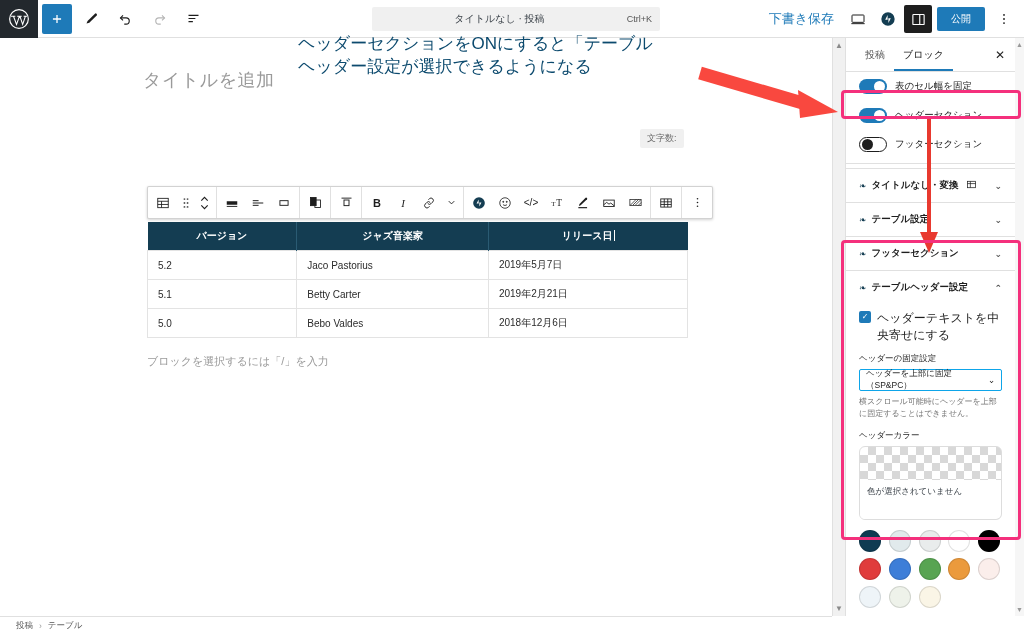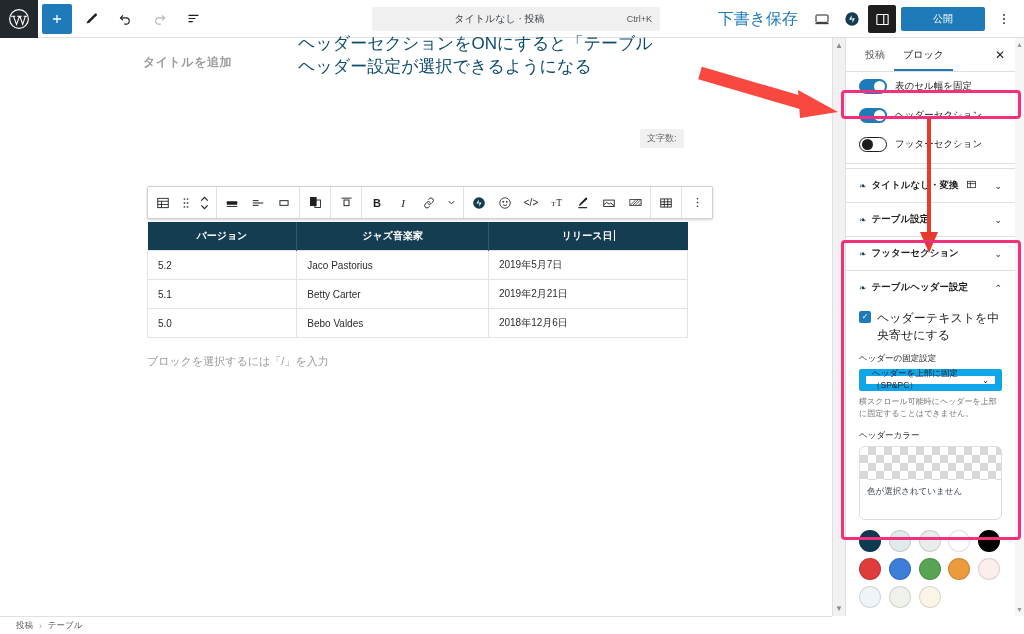--- a/index.html
+++ b/index.html
@@ -33,39 +33,39 @@
     background: #f0f0f0; border-radius: 2px; display: flex;
     align-items: center; justify-content: flex-start; gap: 0;
     font-size: 10px; color: #3c434a;
   }
   .cmd-label { flex: 1; text-align: center; }
   .cmd-kbd { font-size: 9px; color: #555; padding-right: 8px; }
   .tb-right {
     position: absolute; right: 6px; top: 0; height: 38px;
     display: flex; align-items: center; gap: 2px;
   }
-  .tb-link { font-size: 16px; color: #1e7ab8; padding: 0 8px; }
+  .tb-link { font-size: 13px; color: #1e7ab8; padding: 0 8px; }
   .tb-icon-btn {
     width: 28px; height: 28px; display: flex; align-items: center;
     justify-content: center; color: #1e1e1e; border-radius: 2px;
   }
   .tb-icon-btn.active { background: #1e1e1e; color: #fff; }
   .publish-btn {
     background: #1e7ab8; color: #fff; font-size: 10px;
-    padding: 5px 32px; border-radius: 2px; margin: 0 3px;
+    padding: 5px 14px; border-radius: 2px; margin: 0 3px;
   }
 
   
   .canvas {
     position: absolute; top: 38px; left: 0; width: 832px; height: 578px;
     background: #fff; overflow: hidden;
   }
   .post-title {
-    position: absolute; left: 143px; top: 16px;
-    font-size: 12px; color: #9a9a9a; letter-spacing: .5px; font-weight: bold;
+    position: absolute; left: 143px; top: 30px;
+    font-size: 18px; color: #9a9a9a; letter-spacing: .5px;
   }
   .wordcount {
     position: absolute; left: 640px; top: 91px;
     font-size: 9px; color: #6a6a6a; background: #f0f0f0;
     padding: 3px 7px; border-radius: 2px;
   }
 
   
   .blk-toolbar {
     position: absolute; left: 147px; top: 148px; height: 33px;
@@ -175,21 +175,21 @@
   .cb-row { display: flex; gap: 6px; align-items: flex-start; padding: 6px 0 9px; }
   .cbox {
     width: 12px; height: 12px; background: #1e7ab8; border-radius: 2px;
     flex: 0 0 12px; color: #fff; font-size: 8px; line-height: 12px;
     text-align: center; margin-top: 1px;
   }
   .cb-label { font-size: 12px; color: #1e1e1e; line-height: 1.4; }
 
   .fld-label { font-size: 8.5px; color: #1e1e1e; margin-bottom: 4px; }
   .sel {
-    width: 100%; height: 22px; border: 7px solid #0ea5e9; border-radius: 2px;
+    width: 100%; height: 22px; border: 1px solid #0ea5e9; border-radius: 2px;
     font-size: 8.5px; color: #1e1e1e; display: flex; align-items: center;
     justify-content: space-between; padding: 0 6px; background: #fff;
   }
   .help {
     font-size: 8px; color: #757575; line-height: 1.5; margin: 5px 0 10px;
   }
   .color-preview {
     width: 100%; height: 74px; border: 1px solid #ddd; border-radius: 6px;
     background-image:
       linear-gradient(45deg, #d8d8d8 25%, transparent 25%, transparent 75%, #d8d8d8 75%),

